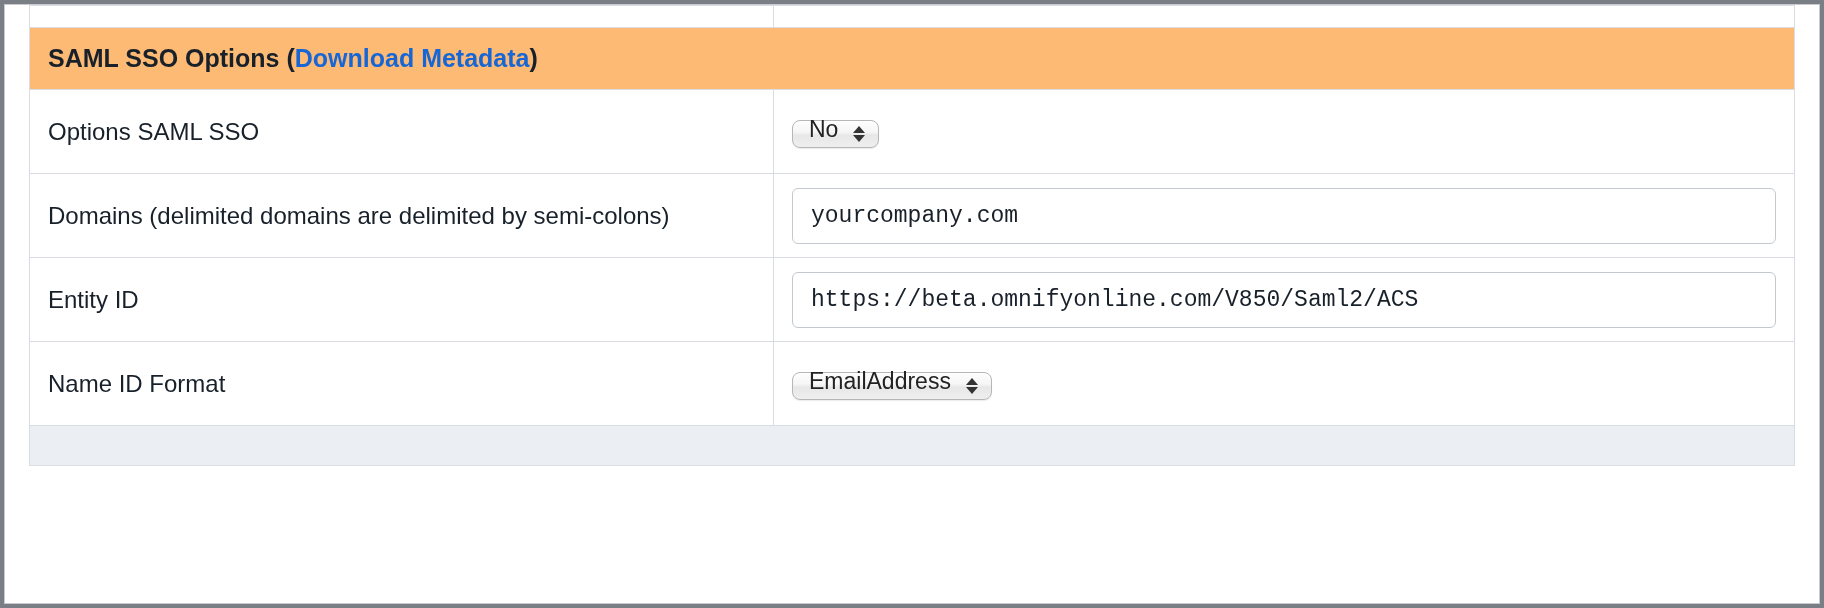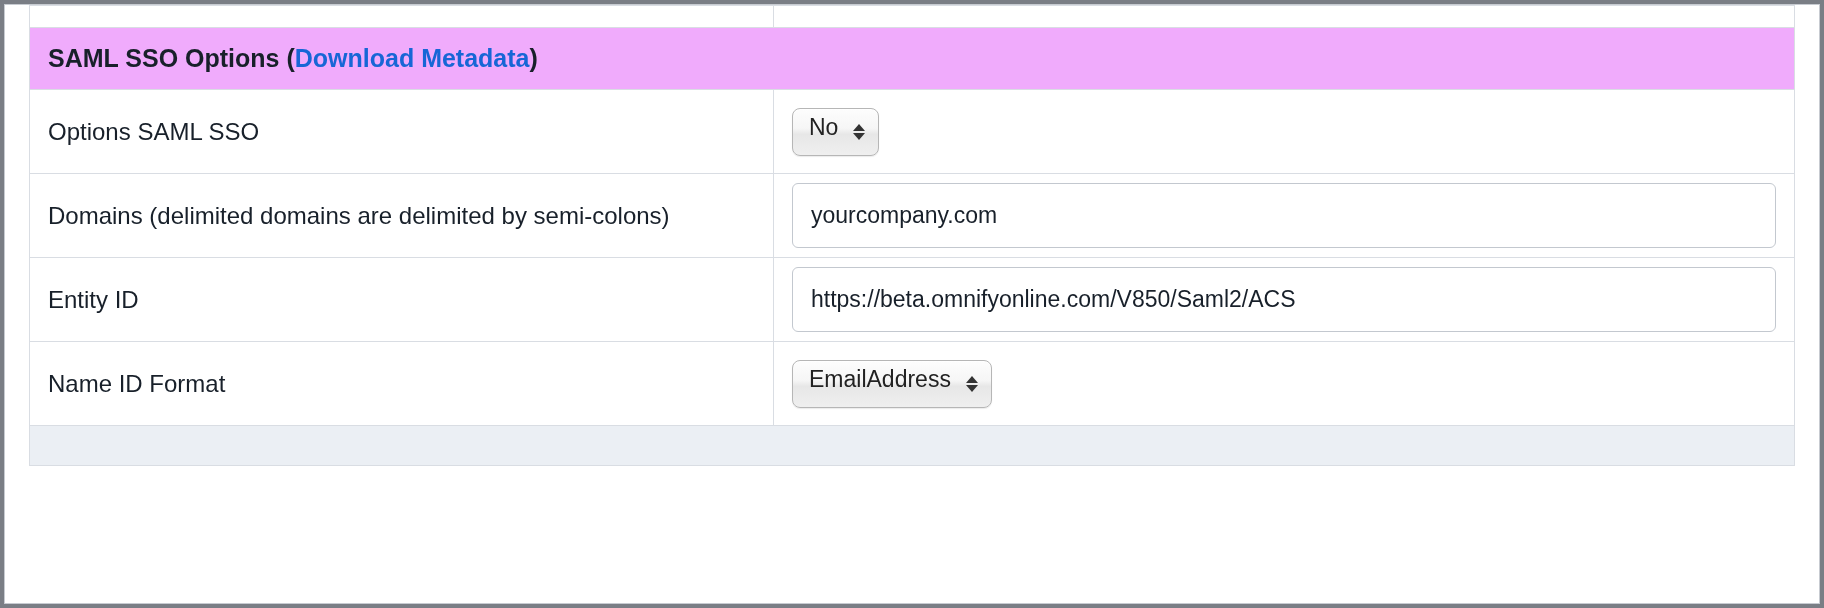--- a/index.html
+++ b/index.html
@@ -41,21 +41,21 @@
       vertical-align: middle;
     }
     
     tr.topcut td {
       height: 22px;
       padding: 0;
       background: #fff;
     }
     
     tr.section-header td {
-      background: #f0abfc;
+      background: #fdba74;
       font-weight: 700;
       padding: 16px 18px;
       font-size: 25px;
     }
     tr.section-header a.link {
       color: #1766d6;
       text-decoration: none;
       font-weight: 700;
     }
     
@@ -65,34 +65,34 @@
       height: 84px;
       font-weight: 400;
     }
     td.value-cell {
       padding: 0 18px;
       height: 84px;
     }
     
     input.text-input {
       width: 100%;
-      height: 65px;
+      height: 56px;
       border: 1px solid #c3c8cf;
       border-radius: 6px;
       padding: 0 18px;
       font-size: 23px;
       color: #18202a;
       background: #fff;
       outline: none;
-      font-family: Liberation Sans, sans-serif;
+      font-family: Liberation Mono, monospace;
     }
     .mac-select {
       display: inline-flex;
       align-items: center;
-      height: 48px;
+      height: 28px;
       padding: 0 40px 8px 16px;
       font-size: 23px;
       color: #222;
       border: 1px solid #b6b6b6;
       border-radius: 8px;
       background: linear-gradient(#fdfdfd 0%, #f6f6f6 42%, #e7e7e7 55%, #efefef 100%);
       box-shadow: inset 0 1px 0 rgba(255,255,255,0.7), 0 1px 1px rgba(0,0,0,0.08);
       position: relative;
       cursor: default;
       user-select: none;

